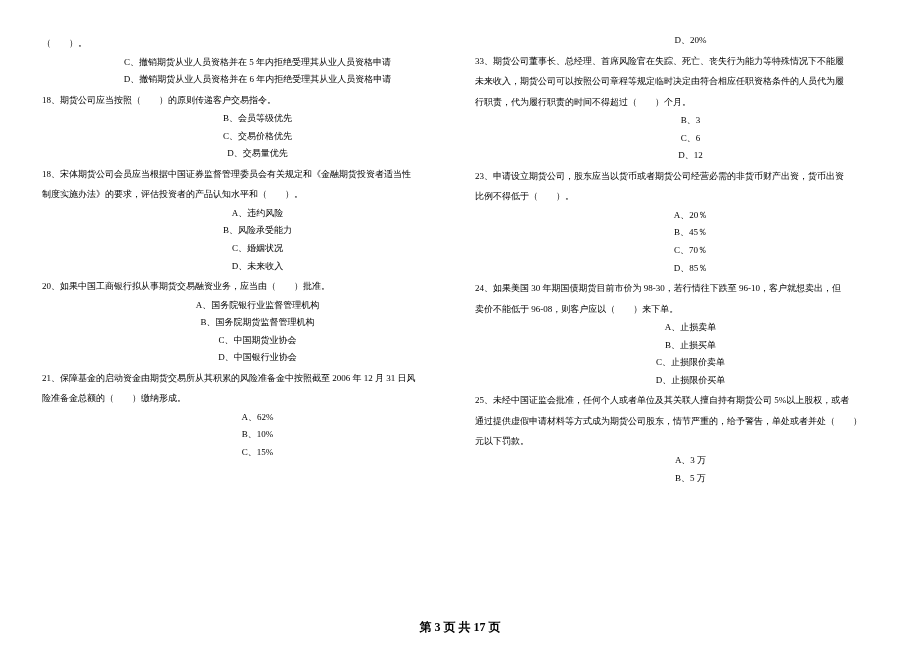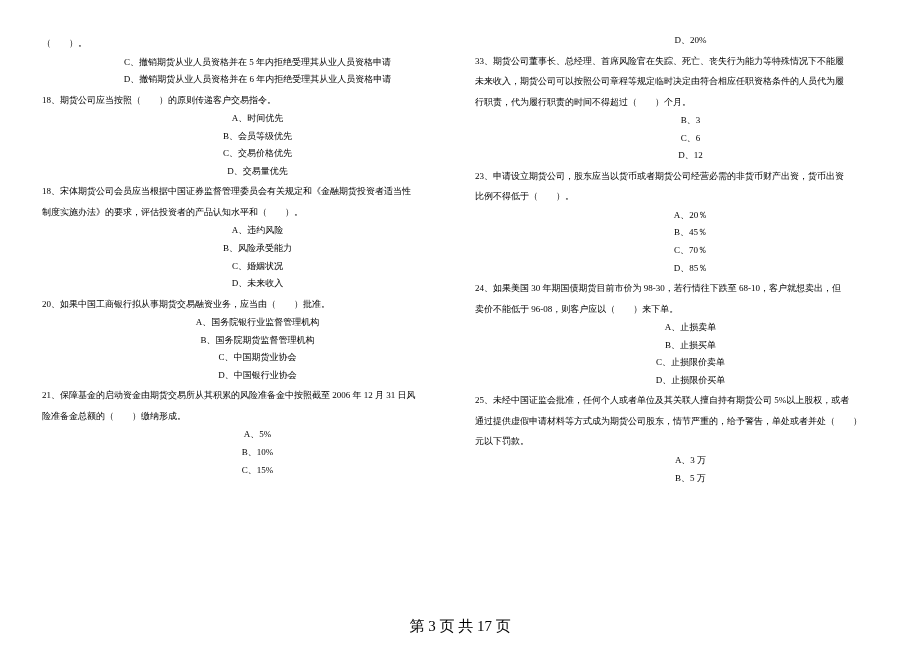--- a/index.html
+++ b/index.html
@@ -33,54 +33,54 @@
       padding-left: 28px;
       margin-bottom: 0px;
       text-align: center;
     }
     .footer {
       position: absolute;
       bottom: 14px;
       left: 0;
       right: 0;
       text-align: center;
-      font-size: 15px;
+      font-size: 12px;
+      font-weight: bold;
     }
   </style>
 </head>
 <body>
 
 <div class="page">
   <div class="column">
     <div class="question-stem">（　　）。</div>
     <div class="option">C、撤销期货从业人员资格并在 5 年内拒绝受理其从业人员资格申请</div>
     <div class="option">D、撤销期货从业人员资格并在 6 年内拒绝受理其从业人员资格申请</div>
 
     <div class="question-stem">18、期货公司应当按照（　　）的原则传递客户交易指令。</div>
-    <div class="option">A、时间优先</div>
     <div class="option">B、会员等级优先</div>
     <div class="option">C、交易价格优先</div>
     <div class="option">D、交易量优先</div>
 
     <div class="question-stem">18、宋体期货公司会员应当根据中国证券监督管理委员会有关规定和《金融期货投资者适当性</div>
     <div class="question-stem">制度实施办法》的要求，评估投资者的产品认知水平和（　　）。</div>
     <div class="option">A、违约风险</div>
     <div class="option">B、风险承受能力</div>
     <div class="option">C、婚姻状况</div>
     <div class="option">D、未来收入</div>
 
     <div class="question-stem">20、如果中国工商银行拟从事期货交易融资业务，应当由（　　）批准。</div>
     <div class="option">A、国务院银行业监督管理机构</div>
     <div class="option">B、国务院期货监督管理机构</div>
     <div class="option">C、中国期货业协会</div>
     <div class="option">D、中国银行业协会</div>
 
     <div class="question-stem">21、保障基金的启动资金由期货交易所从其积累的风险准备金中按照截至 2006 年 12 月 31 日风</div>
     <div class="question-stem">险准备金总额的（　　）缴纳形成。</div>
-    <div class="option">A、5%</div>
+    <div class="option">A、62%</div>
     <div class="option">B、10%</div>
     <div class="option">C、15%</div>
   </div>
 
   <div class="column">
     <div class="option">D、20%</div>
 
     <div class="question-stem">33、期货公司董事长、总经理、首席风险官在失踪、死亡、丧失行为能力等特殊情况下不能履</div>
     <div class="question-stem">未来收入，期货公司可以按照公司章程等规定临时决定由符合相应任职资格条件的人员代为履</div>
     <div class="question-stem">行职责，代为履行职责的时间不得超过（　　）个月。</div>
@@ -88,21 +88,21 @@
     <div class="option">C、6</div>
     <div class="option">D、12</div>
 
     <div class="question-stem">23、申请设立期货公司，股东应当以货币或者期货公司经营必需的非货币财产出资，货币出资</div>
     <div class="question-stem">比例不得低于（　　）。</div>
     <div class="option">A、20％</div>
     <div class="option">B、45％</div>
     <div class="option">C、70％</div>
     <div class="option">D、85％</div>
 
-    <div class="question-stem">24、如果美国 30 年期国债期货目前市价为 98-30，若行情往下跌至 68-10，客户就想卖出，但</div>
+    <div class="question-stem">24、如果美国 30 年期国债期货目前市价为 98-30，若行情往下跌至 96-10，客户就想卖出，但</div>
     <div class="question-stem">卖价不能低于 96-08，则客户应以（　　）来下单。</div>
     <div class="option">A、止损卖单</div>
     <div class="option">B、止损买单</div>
     <div class="option">C、止损限价卖单</div>
     <div class="option">D、止损限价买单</div>
 
     <div class="question-stem">25、未经中国证监会批准，任何个人或者单位及其关联人擅自持有期货公司 5%以上股权，或者</div>
     <div class="question-stem">通过提供虚假申请材料等方式成为期货公司股东，情节严重的，给予警告，单处或者并处（　　）</div>
     <div class="question-stem">元以下罚款。</div>
     <div class="option">A、3 万</div>

